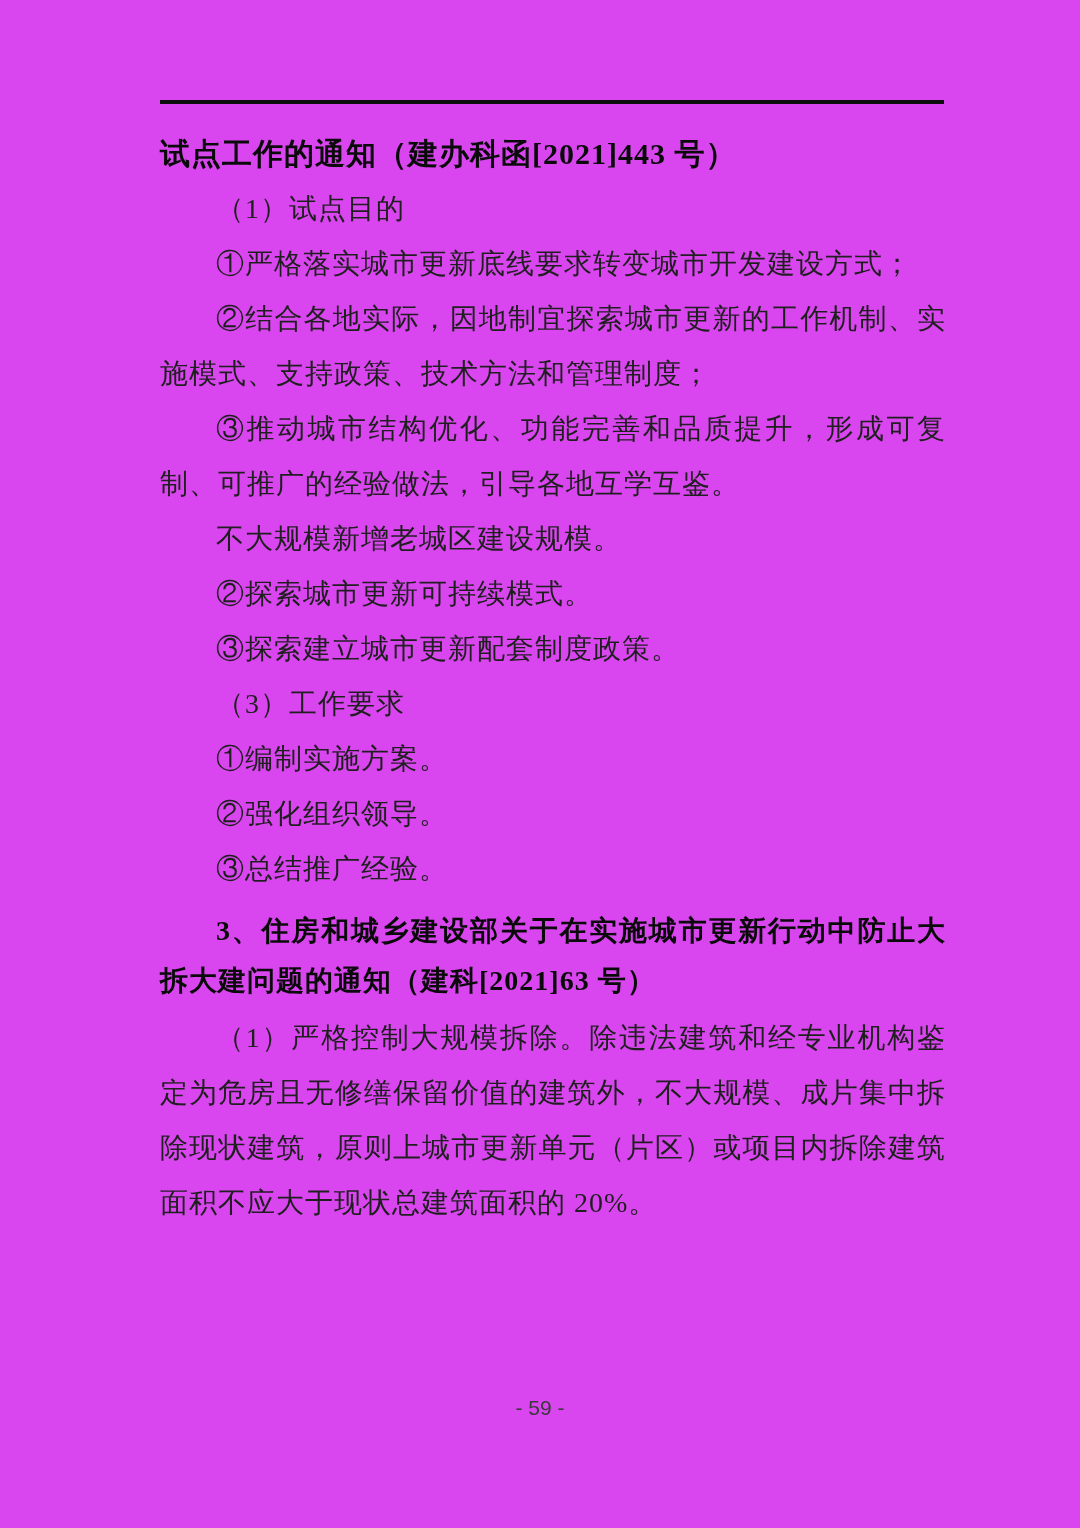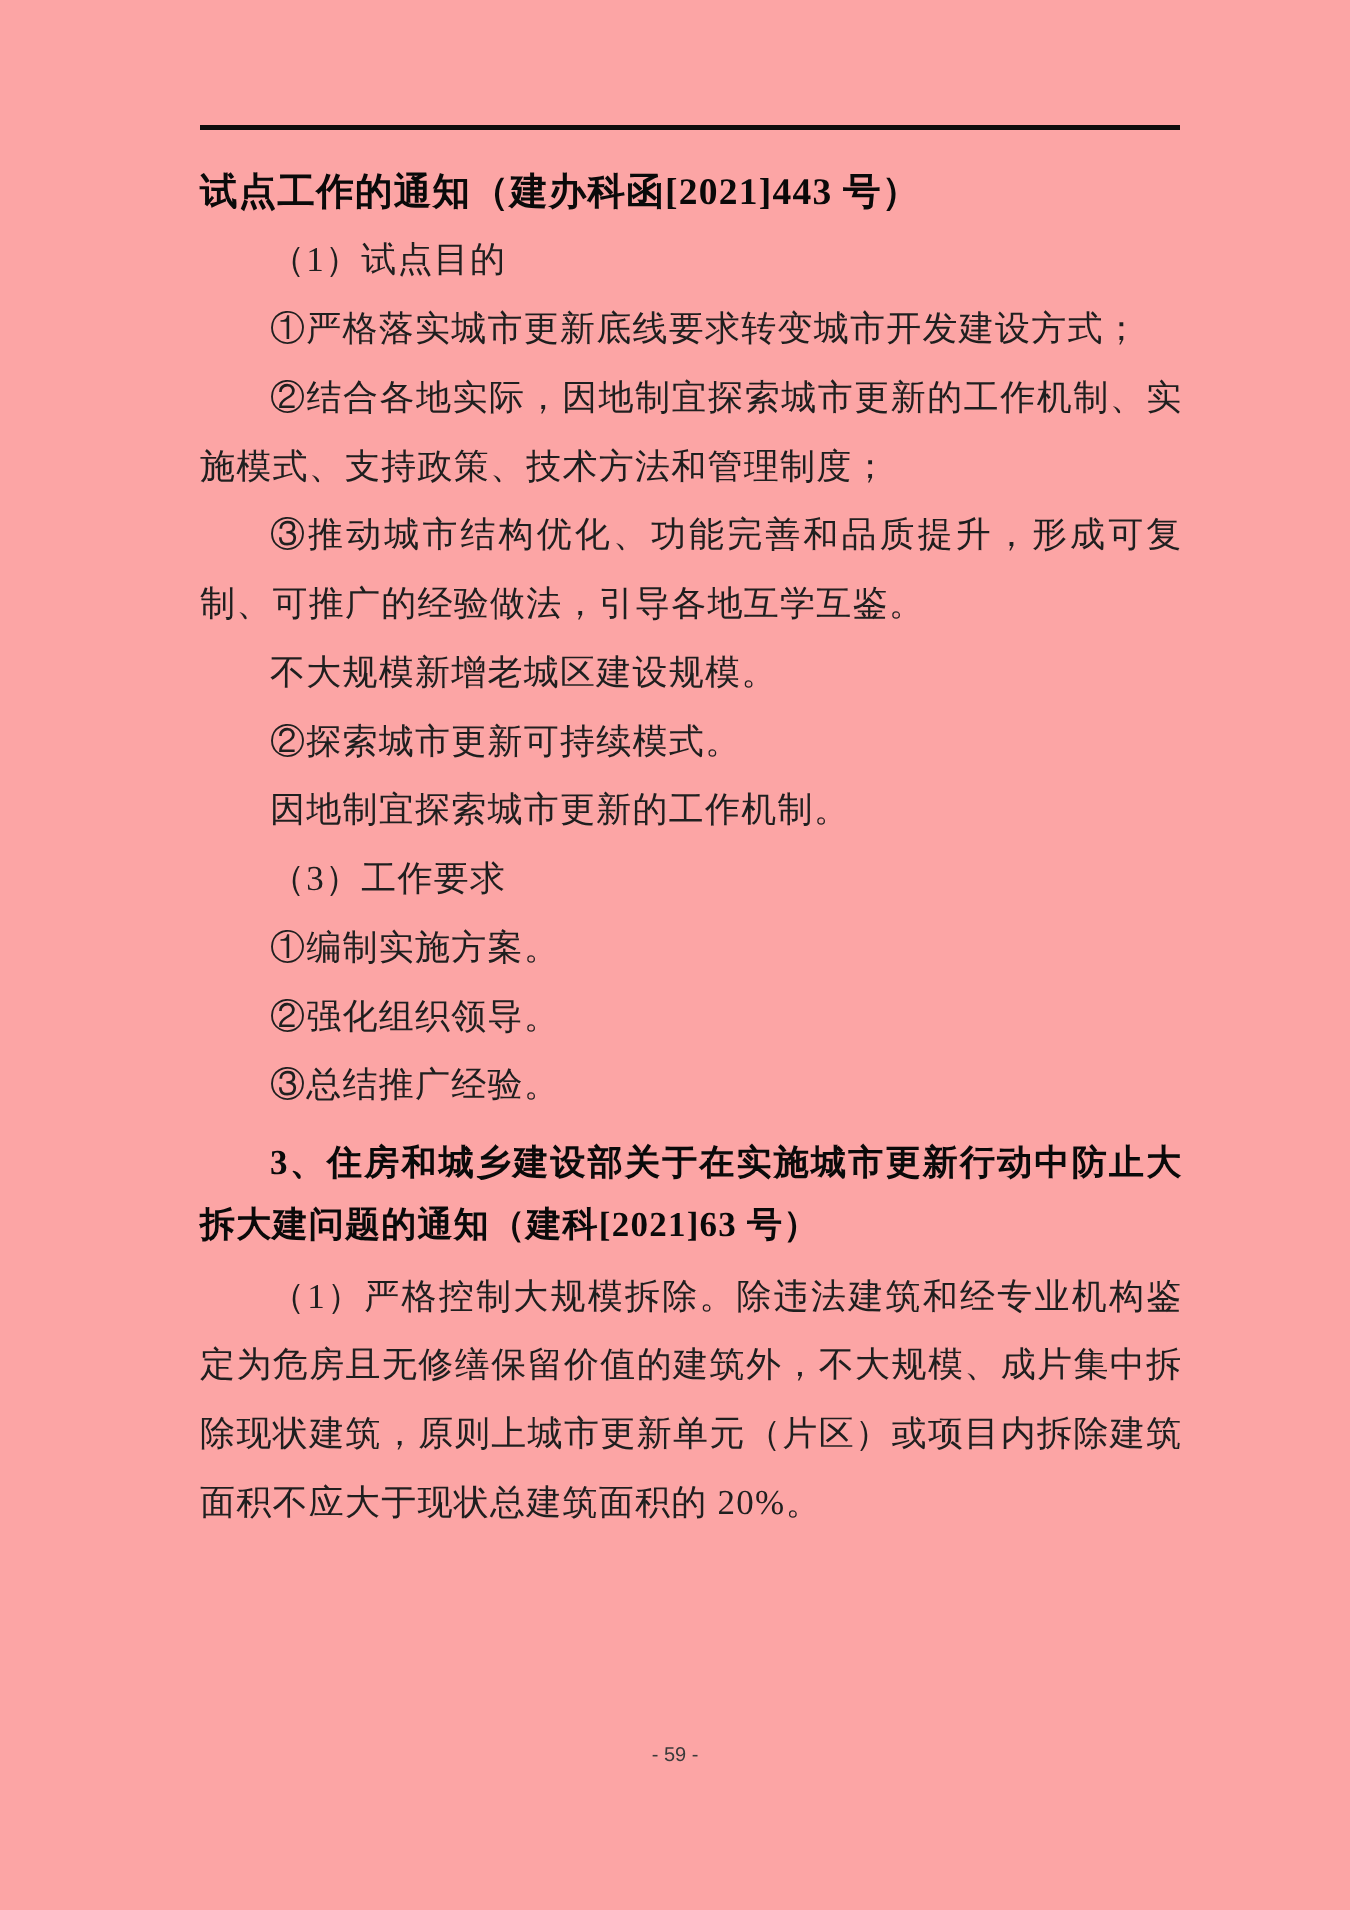--- a/index.html
+++ b/index.html
@@ -4,21 +4,21 @@
 <style>
   html, body {
     margin: 0;
     padding: 0;
     background: #ffffff;
   }
   .page {
     position: relative;
     width: 1080px;
     height: 1528px;
-    background: #fca5a5;
+    background: #d946ef;
     overflow: hidden;
     font-family: "Liberation Serif", "DejaVu Serif", serif;
     color: #1f1f1f;
   }
   .content {
     position: absolute;
     left: 160px;
     top: 100px;
     width: 786px;
   }
@@ -58,39 +58,39 @@
     margin-top: 10px;
     margin-bottom: 4px;
     letter-spacing: 1px;
   }
   .page-number {
     position: absolute;
     left: 0;
     right: 0;
     top: 1396px;
     text-align: center;
-    font-size: 16px;
+    font-size: 21px;
     color: #3a3a3a;
     font-family: "Liberation Sans", "DejaVu Sans", sans-serif;
   }
 </style>
 </head>
 <body>
 
 <div class="page">
   <div class="content">
       <hr class="rule">
       <div class="title-line">试点工作的通知（建办科函[2021]443 号）</div>
       <div class="sub-heading">（1）试点目的</div>
       <div class="para">①严格落实城市更新底线要求转变城市开发建设方式；</div>
       <div class="para">②结合各地实际，因地制宜探索城市更新的工作机制、实施模式、支持政策、技术方法和管理制度；</div>
       <div class="para">③推动城市结构优化、功能完善和品质提升，形成可复制、可推广的经验做法，引导各地互学互鉴。</div>
       <div class="para">不大规模新增老城区建设规模。</div>
       <div class="para">②探索城市更新可持续模式。</div>
-      <div class="para">因地制宜探索城市更新的工作机制。</div>
+      <div class="para">③探索建立城市更新配套制度政策。</div>
       <div class="sub-heading">（3）工作要求</div>
       <div class="para">①编制实施方案。</div>
       <div class="para">②强化组织领导。</div>
       <div class="para">③总结推广经验。</div>
       <div class="h3">3、住房和城乡建设部关于在实施城市更新行动中防止大拆大建问题的通知（建科[2021]63 号）</div>
       <div class="para">（1）严格控制大规模拆除。除违法建筑和经专业机构鉴定为危房且无修缮保留价值的建筑外，不大规模、成片集中拆除现状建筑，原则上城市更新单元（片区）或项目内拆除建筑面积不应大于现状总建筑面积的 20%。</div>
     </div>
   <div class="page-number">- 59 -</div>
 </div>
 

